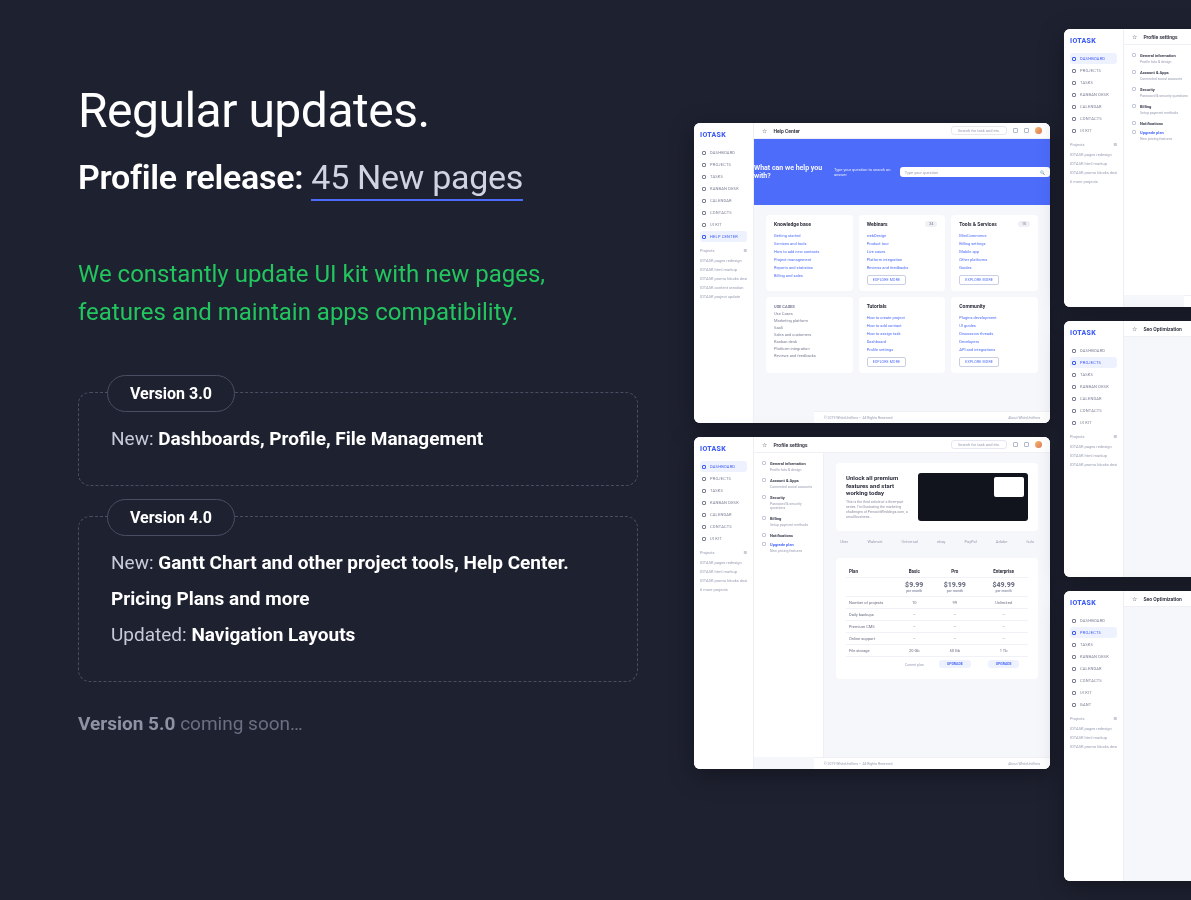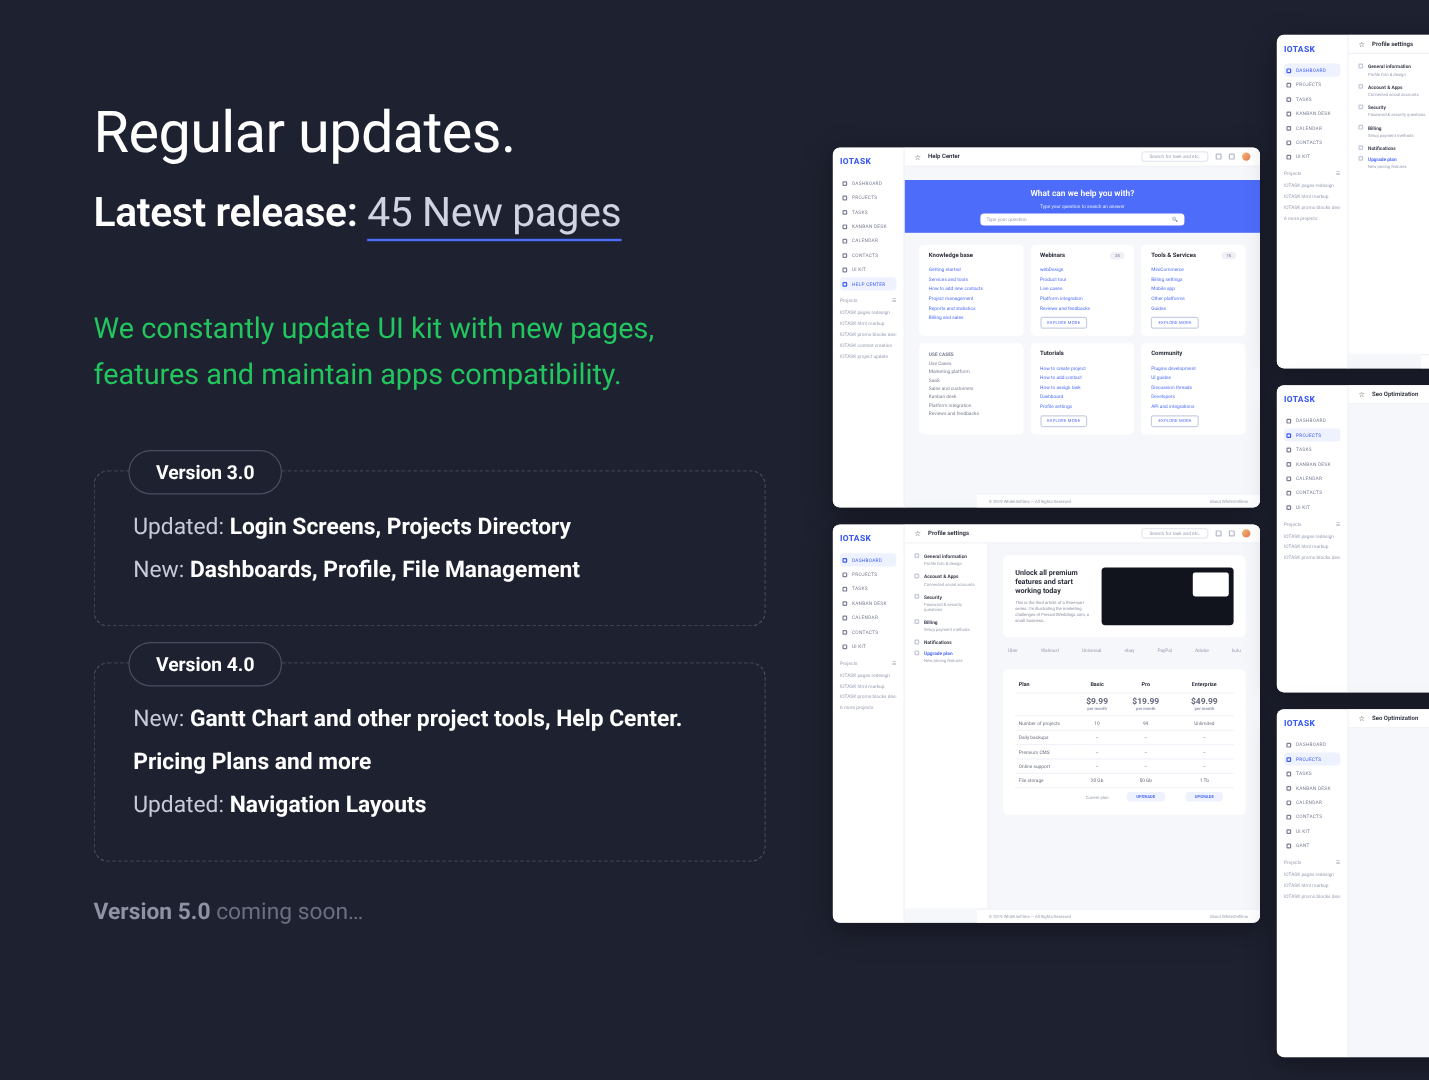--- a/index.html
+++ b/index.html
@@ -142,24 +142,23 @@
     }
     .topbar .title { font-size: 5px; font-weight: 600; color:#2a2d3a;}
     .topbar .spacer { flex:1; }
     .topbar .search { font-size: 4px; color:#9aa0b4; border:0.5px solid #e5e8f0; border-radius:3px; padding:1px 6px;}
     .topbar .ico { width:5px; height:5px; border:0.6px solid #b3b8cc; border-radius:1px;}
     .avatar { width:7px; height:7px; border-radius:50%; background:linear-gradient(135deg,#f5b971,#e07856);}
     
     .hero {
       background: #4d6cfa;
       color: #fff;
-      height: 44px;
-      display:flex; flex-direction:column; align-items:center; justify-content:center;
+      height: 66px;
+      display:flex; flex-direction:row; align-items:center; justify-content:center;
       gap: 4px;
-      margin-top: 11px;
     }
     .hero .h1 { font-size: 7px; font-weight:600;}
     .hero .h2 { font-size: 4px; opacity: .85;}
     .hero .searchbox {
       width: 170px; height: 10px; background:#fff; border-radius:3px;
       display:flex; align-items:center; padding:0 5px; color:#9aa0b4; font-size:4px;
       justify-content:space-between;
     }
     .grid3 {
       display:grid; grid-template-columns: repeat(3, 1fr);
@@ -200,30 +199,27 @@
     .btn { display:inline-block; background:#eef2ff; color:#4d6cfa; font-size:3.5px; padding:2px 8px; border-radius:3px; font-weight:700; text-transform:uppercase;}
     
     .sm-main { position:absolute; left:60px; right:0; top:16px; bottom:0; padding:6px 8px; }
   </style>
 </head>
 <body>
 
 <div class="left-content">
   <h1 class="heading">Regular updates.</h1>
   <div class="subheading">
-    <span>Latest release:</span>
+    <span>Profile release:</span>
     <span class="highlight">45 New pages</span>
   </div>
   <p class="description">We constantly update UI kit with new pages, features and maintain apps compatibility.</p>
 
   <div class="version-box">
     <div class="version-badge">Version 3.0</div>
-    <div class="version-line">
-      <span class="label">Updated: </span><span class="strong">Login Screens, Projects Directory</span>
-    </div>
     <div class="version-line">
       <span class="label">New: </span><span class="strong">Dashboards, Profile, File Management</span>
     </div>
   </div>
 
   <div class="version-box">
     <div class="version-badge">Version 4.0</div>
     <div class="version-line">
       <span class="label">New: </span><span class="strong">Gantt Chart and other project tools, Help Center. Pricing Plans and more</span>
     </div>

